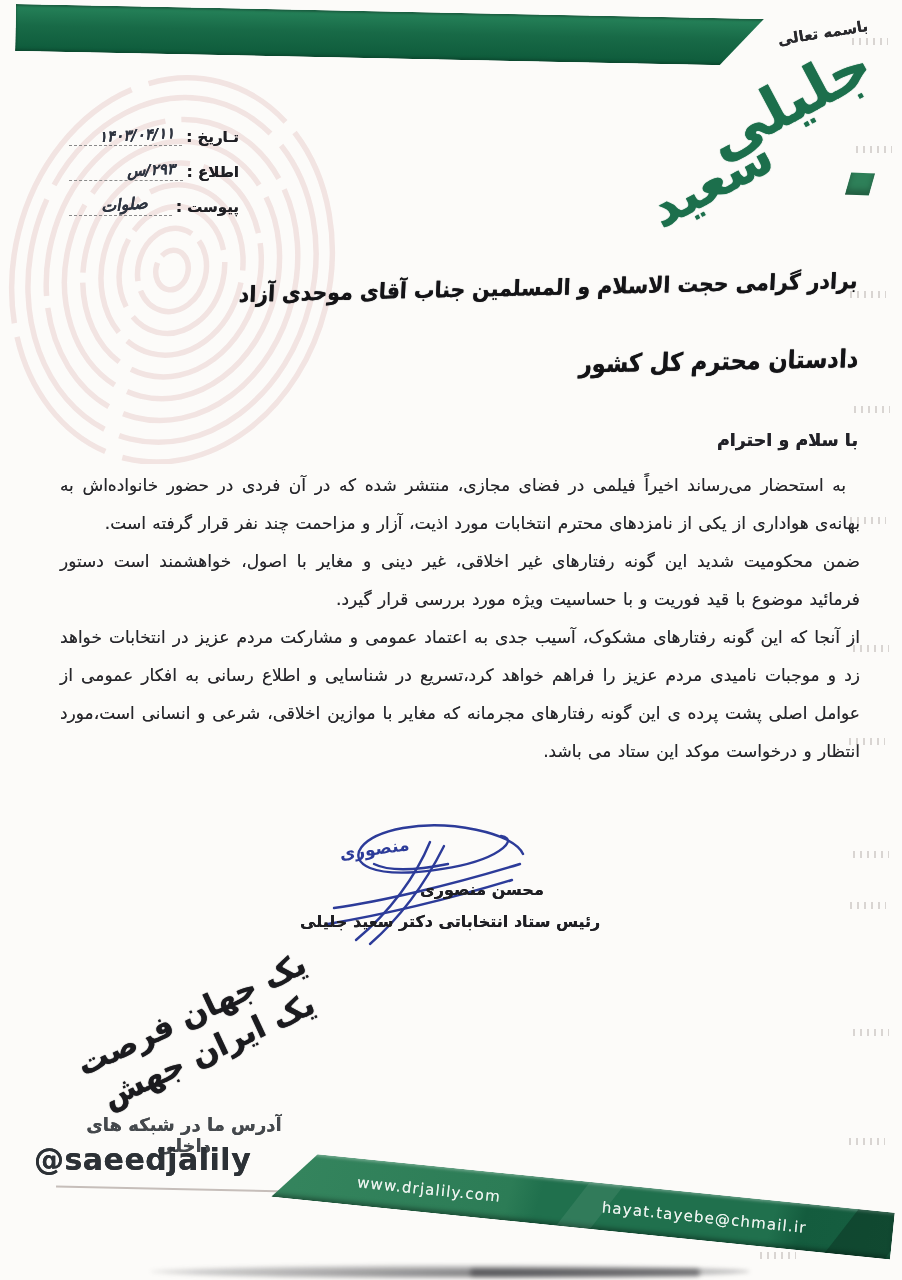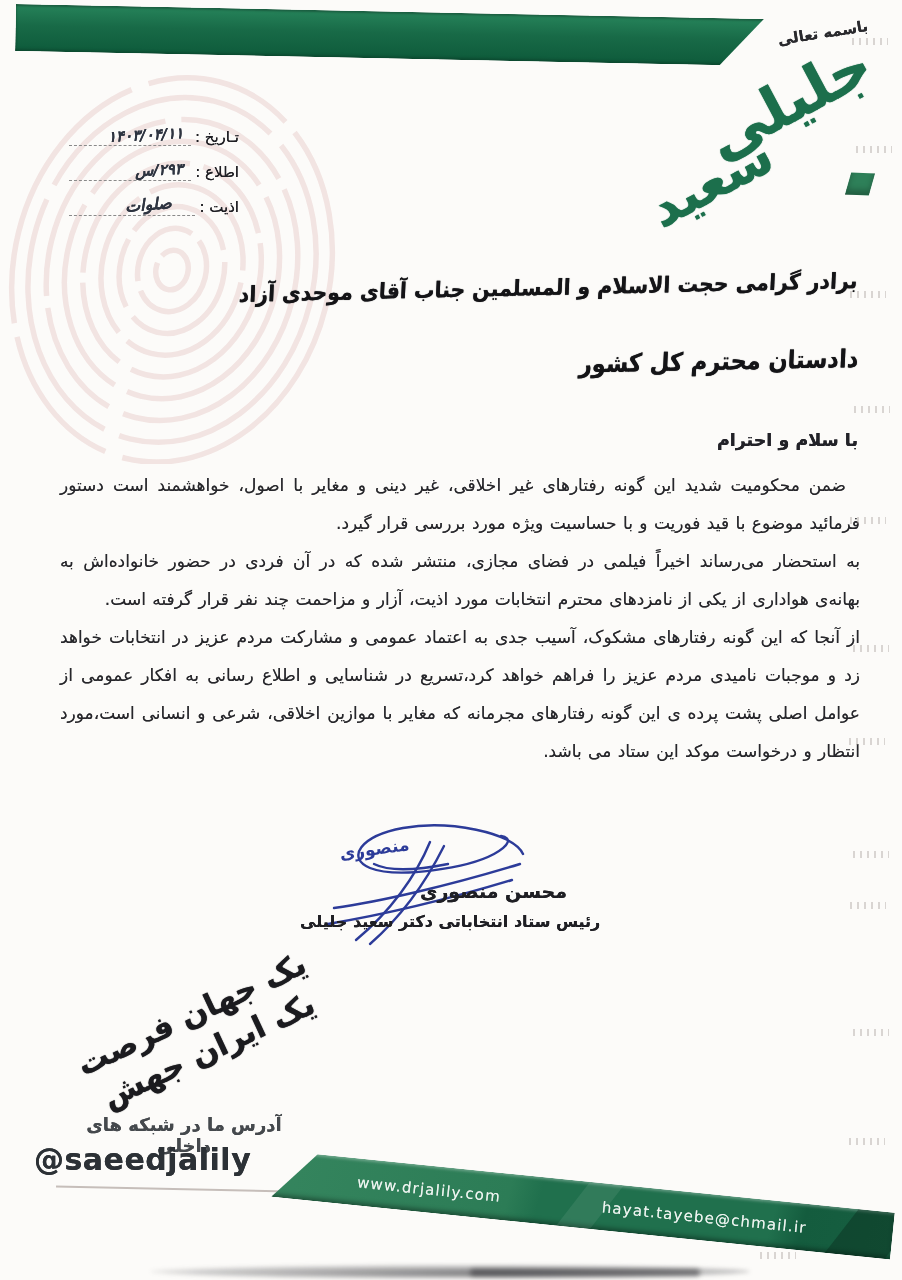--- a/index.html
+++ b/index.html
@@ -43,21 +43,21 @@
     font-size:52px;font-weight:bold;color:var(--brand-green);
     transform:rotate(-28deg);text-shadow:0 0 1px var(--brand-green);
     white-space:nowrap;
   }
 
   .fingerprint{position:absolute;left:-8px;top:60px;opacity:.9;}
 
   
   .meta{position:absolute;top:124px;right:663px;width:170px;font-size:15px;}
   .meta-row{display:flex;align-items:flex-end;margin-bottom:13px;height:22px;}
-  .meta-label{font-weight:normal;color:#1f1f24;white-space:nowrap;text-shadow:0 0 .4px #1f1f24;}
+  .meta-label{font-weight:bold;color:#1f1f24;white-space:nowrap;text-shadow:0 0 .4px #1f1f24;}
   .meta-line{flex:1;border-bottom:1.6px dashed #8a8a8a;position:relative;height:20px;margin-right:4px;}
   .meta-value{
     position:absolute;right:8px;bottom:1px;white-space:nowrap;
     font-weight:bold;font-style:italic;color:#2e3440;font-size:15px;
     transform:rotate(-3deg);text-shadow:0 0 .5px #2e3440;
   }
   .meta-row:nth-child(3) .meta-value{font-size:16px;right:24px;transform:rotate(-5deg);}
 
   
   .addr1{
@@ -81,21 +81,21 @@
     position:absolute;top:466px;right:42px;width:800px;
     font-size:17px;line-height:38px;text-align:justify;color:#26262b;
     text-shadow:0 0 .35px rgba(0,0,0,.55);word-spacing:1px;
   }
   .body-text p{margin:0;}
   .body-text p:first-child{text-indent:14px;}
 
   
   .sig-svg{position:absolute;left:298px;top:812px;}
   .sig-name{
-    position:absolute;left:420px;top:880px;font-size:19px;font-weight:bold;
+    position:absolute;left:420px;top:880px;font-size:16px;font-weight:bold;
     color:#1f1f24;text-shadow:0 0 .5px #1f1f24;white-space:nowrap;
   }
   .sig-title{
     position:absolute;left:300px;top:912px;font-size:16px;font-weight:bold;
     color:#1f1f24;text-shadow:0 0 .5px #1f1f24;white-space:nowrap;
   }
 
   
   .slogan{
     position:absolute;left:44px;top:992px;width:312px;
@@ -195,34 +195,34 @@
         <span class="meta-value">۱۴۰۳/۰۴/۱۱</span>
       </span>
     </div>
     <div class="meta-row">
       <span class="meta-label">اطلاع :</span>
       <span class="meta-line">
         <span class="meta-value">۲۹۳/س</span>
       </span>
     </div>
     <div class="meta-row">
-      <span class="meta-label">اذیت :</span>
+      <span class="meta-label">پیوست :</span>
       <span class="meta-line">
         <span class="meta-value">صلوات</span>
       </span>
     </div>
   </div>
 
   <div class="addr1">برادر گرامی حجت الاسلام و المسلمین جناب آقای موحدی آزاد</div>
   <div class="addr2">دادستان محترم کل کشور</div>
   <div class="salutation">با سلام و احترام</div>
 
   <div class="body-text">
+    <p>به استحضار می‌رساند اخیراً فیلمی در فضای مجازی، منتشر شده که در آن فردی در حضور خانواده‌اش به بهانه‌ی هواداری از یکی از نامزدهای محترم انتخابات مورد اذیت، آزار و مزاحمت چند نفر قرار گرفته است.</p>
     <p>ضمن محکومیت شدید این گونه رفتارهای غیر اخلاقی، غیر دینی و مغایر با اصول، خواهشمند است دستور فرمائید موضوع با قید فوریت و با حساسیت ویژه مورد بررسی قرار گیرد.</p>
-    <p>به استحضار می‌رساند اخیراً فیلمی در فضای مجازی، منتشر شده که در آن فردی در حضور خانواده‌اش به بهانه‌ی هواداری از یکی از نامزدهای محترم انتخابات مورد اذیت، آزار و مزاحمت چند نفر قرار گرفته است.</p>
     <p>از آنجا که این گونه رفتارهای مشکوک، آسیب جدی به اعتماد عمومی و مشارکت مردم عزیز در انتخابات خواهد زد و موجبات نامیدی مردم عزیز را فراهم خواهد کرد،تسریع در شناسایی و اطلاع رسانی به افکار عمومی از عوامل اصلی پشت پرده ی این گونه رفتارهای مجرمانه که مغایر با موازین اخلاقی، شرعی و انسانی است،مورد انتظار و درخواست موکد این ستاد می باشد.</p>
   </div>
 
   <svg class="sig-svg" width="235" height="140" viewBox="0 0 235 140">
     <g fill="none" stroke="var(--signature-ink)" stroke-width="2.4" stroke-linecap="round">
       <path d="M 225 42 C 215 20 150 8 105 16 C 62 24 48 46 72 56 C 100 67 170 56 196 42 C 212 33 214 26 203 24"></path>
       <path d="M 150 52 C 120 58 92 60 76 52"></path>
       <path d="M 132 30 C 118 64 92 100 58 128"></path>
       <path d="M 146 34 C 128 70 104 104 72 132"></path>
       <path d="M 36 96 C 80 90 150 74 222 52"></path>

